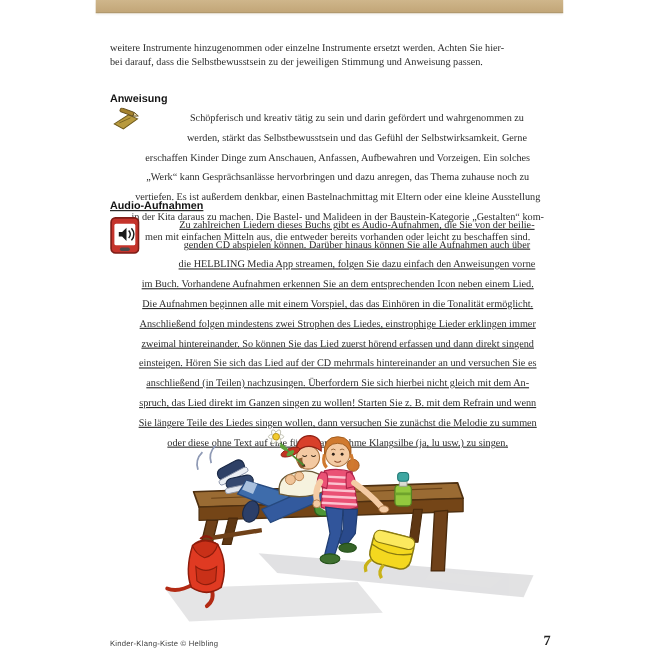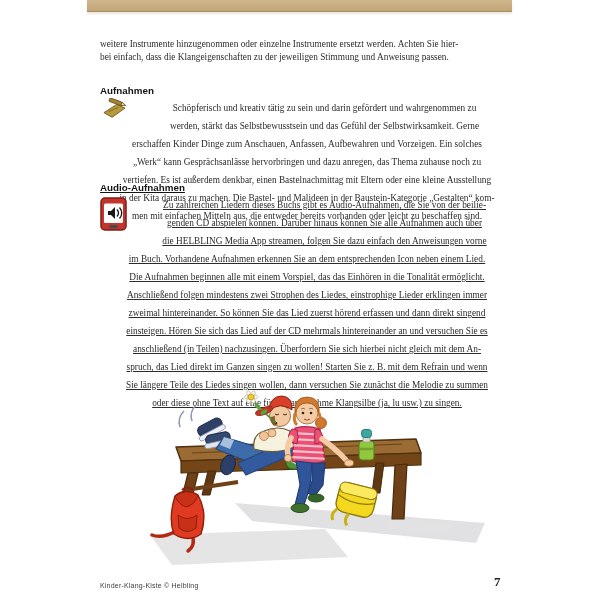--- a/index.html
+++ b/index.html
@@ -33,23 +33,23 @@
                font-size:13px;font-weight:600;color:#222;}
 </style>
 </head>
 <body>
 
 <div class="screenshot">
 
   <div class="binding"></div>
 
   <p class="intro">weitere Instrumente hinzugenommen oder einzelne Instrumente ersetzt werden. Achten Sie hier-
-bei einfach, dass die Klangeigenschaften zu der jeweiligen Stimmung und Anweisung passen.</p>
-
-  <h2 class="sec-heading h-sec1">Aufnahmen</h2>
+bei darauf, dass die Selbstbewusstsein zu der jeweiligen Stimmung und Anweisung passen.</p>
+
+  <h2 class="sec-heading h-sec1">Anweisung</h2>
   <div class="sec-body b-sec1">
     <span class="float-icon craft-icon">
       <svg viewBox="0 0 28 24" width="28" height="22">
         <polygon points="3,16 17,7 26,11 12,21" fill="#b89a3e" stroke="#6f5a1c" stroke-width="1"></polygon>
         <line x1="8" y1="15" x2="19" y2="10" stroke="#6f5a1c" stroke-width="0.8"></line>
         <g transform="rotate(20 18 6)">
           <rect x="8" y="3" width="14" height="4" rx="1" fill="#a5832f" stroke="#5c4616" stroke-width="0.8"></rect>
           <polygon points="22,3 27,5 22,7" fill="#e8d9a8" stroke="#5c4616" stroke-width="0.8"></polygon>
         </g>
       </svg>

